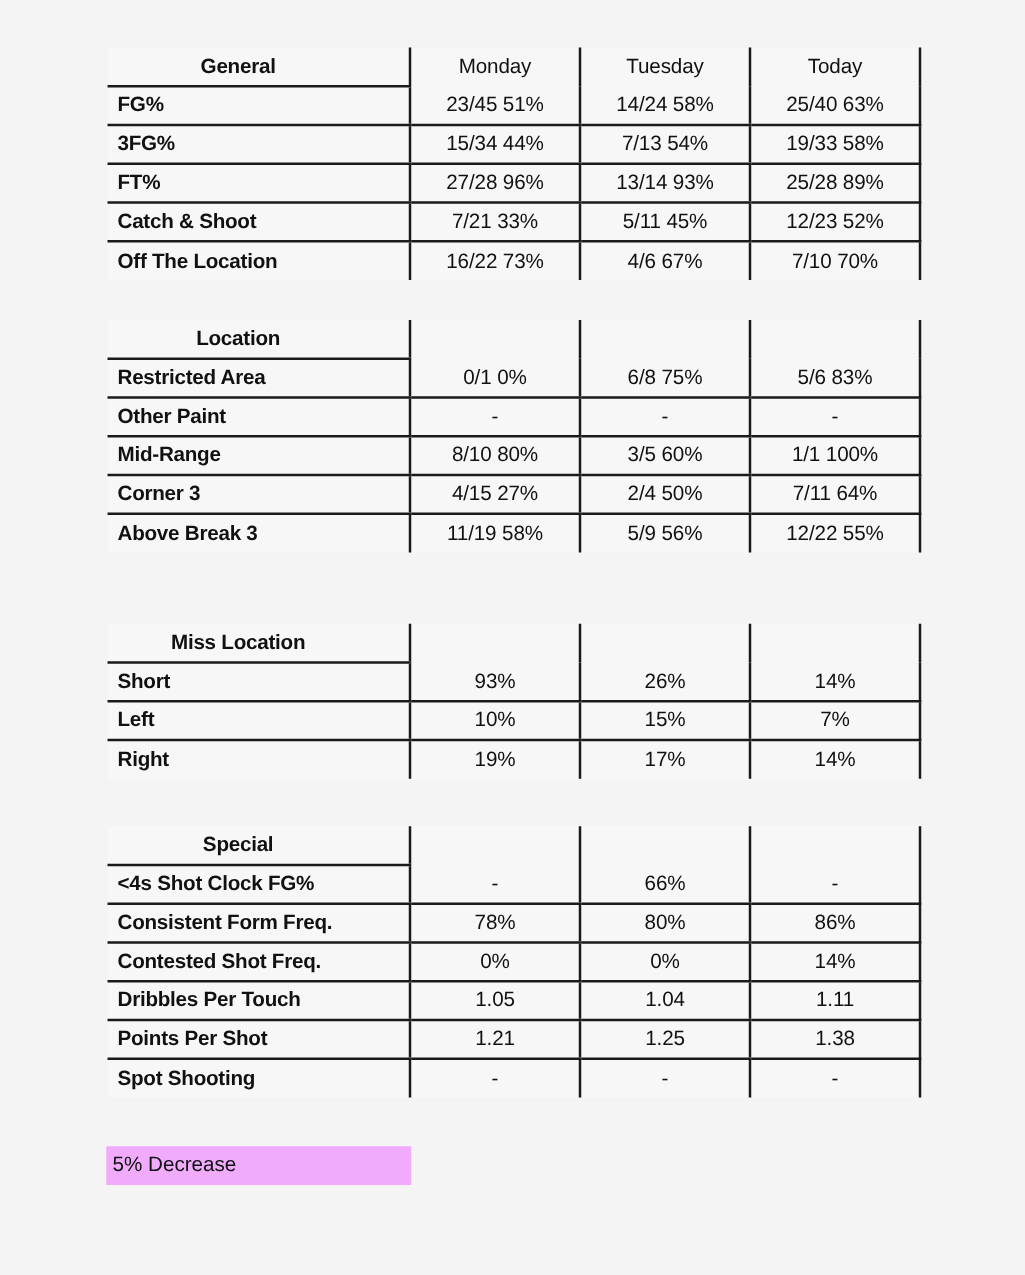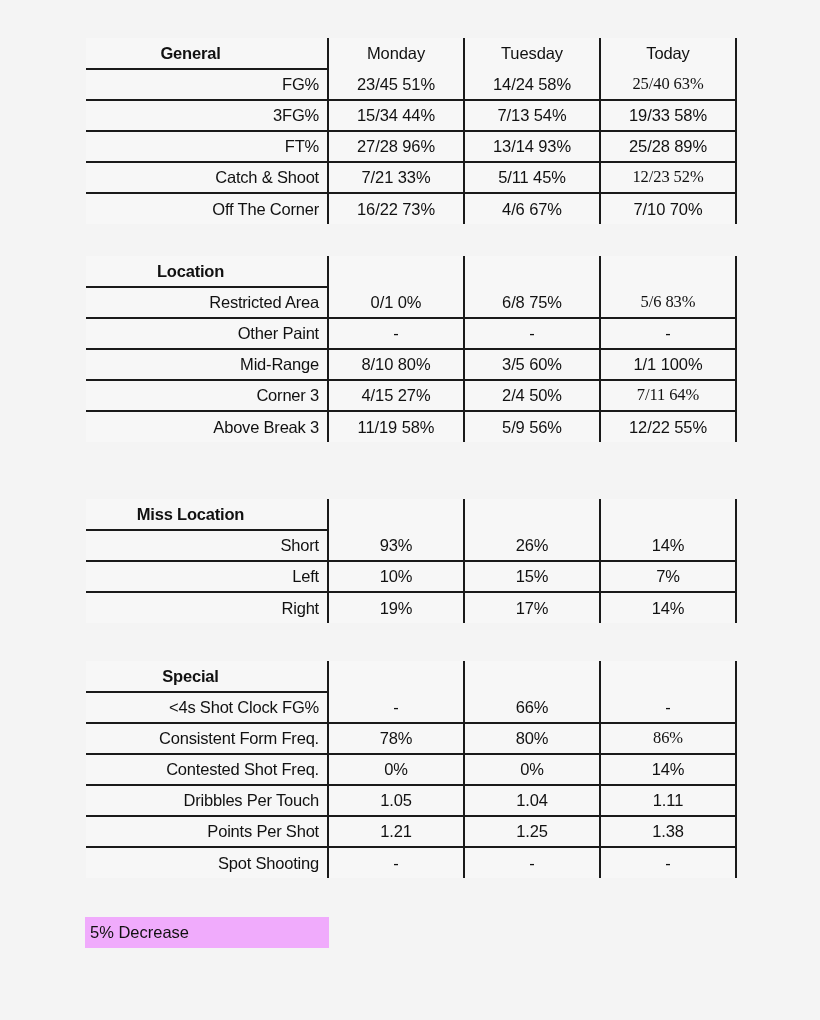--- a/index.html
+++ b/index.html
@@ -46,22 +46,22 @@
     font-size: 16.5px;
     line-height: 1;
     background: #f7f7f7;
     box-sizing: border-box;
     white-space: nowrap;
     overflow: hidden;
   }
 
   
   td.label {
-    font-weight: normal;
-    text-align: right;
+    font-weight: bold;
+    text-align: left;
     letter-spacing: -0.2px;
     padding-left: 6px;
   }
 
   
   td.val {
     text-align: center;
     font-weight: normal;
     letter-spacing: -0.1px;
   }
@@ -78,21 +78,21 @@
   tr.rule-below > td { border-bottom: 2px solid #1a1a1a; }
 
   
   td.sep-left { border-left: 2.6px solid #1a1a1a; }
   td.sep-right-edge { border-right: 2.6px solid #1a1a1a; margin-top: 36px; }
 
   
   tr.section-head td.val { border-bottom: none; }
 
   
-  td.hi-up   { background: #ccdca5; font-family: Liberation Serif, serif; }
+  td.hi-up   { background: #ccdca5; }
 
   
   #legend {
     position: absolute;
     left: 85px;
     top: 917px;
     width: 244px;
   }
   .legend-row {
     height: 31px;
@@ -145,21 +145,21 @@
             <td class="val sep-left">13/14 93%</td>
             <td class="val sep-left sep-right-edge">25/28 89%</td>
           </tr>
           <tr class="rule-below">
             <td class="label">Catch &amp; Shoot</td>
             <td class="val sep-left">7/21 33%</td>
             <td class="val sep-left">5/11 45%</td>
             <td class="val sep-left sep-right-edge hi-up">12/23 52%</td>
           </tr>
           <tr class="">
-            <td class="label">Off The Corner</td>
+            <td class="label">Off The Location</td>
             <td class="val sep-left">16/22 73%</td>
             <td class="val sep-left">4/6 67%</td>
             <td class="val sep-left sep-right-edge">7/10 70%</td>
           </tr>
         </tbody>
       </table>
     </div>
   <div class="block" id="block-1" style="top:256px;">
       <table class="stat">
         <colgroup>

